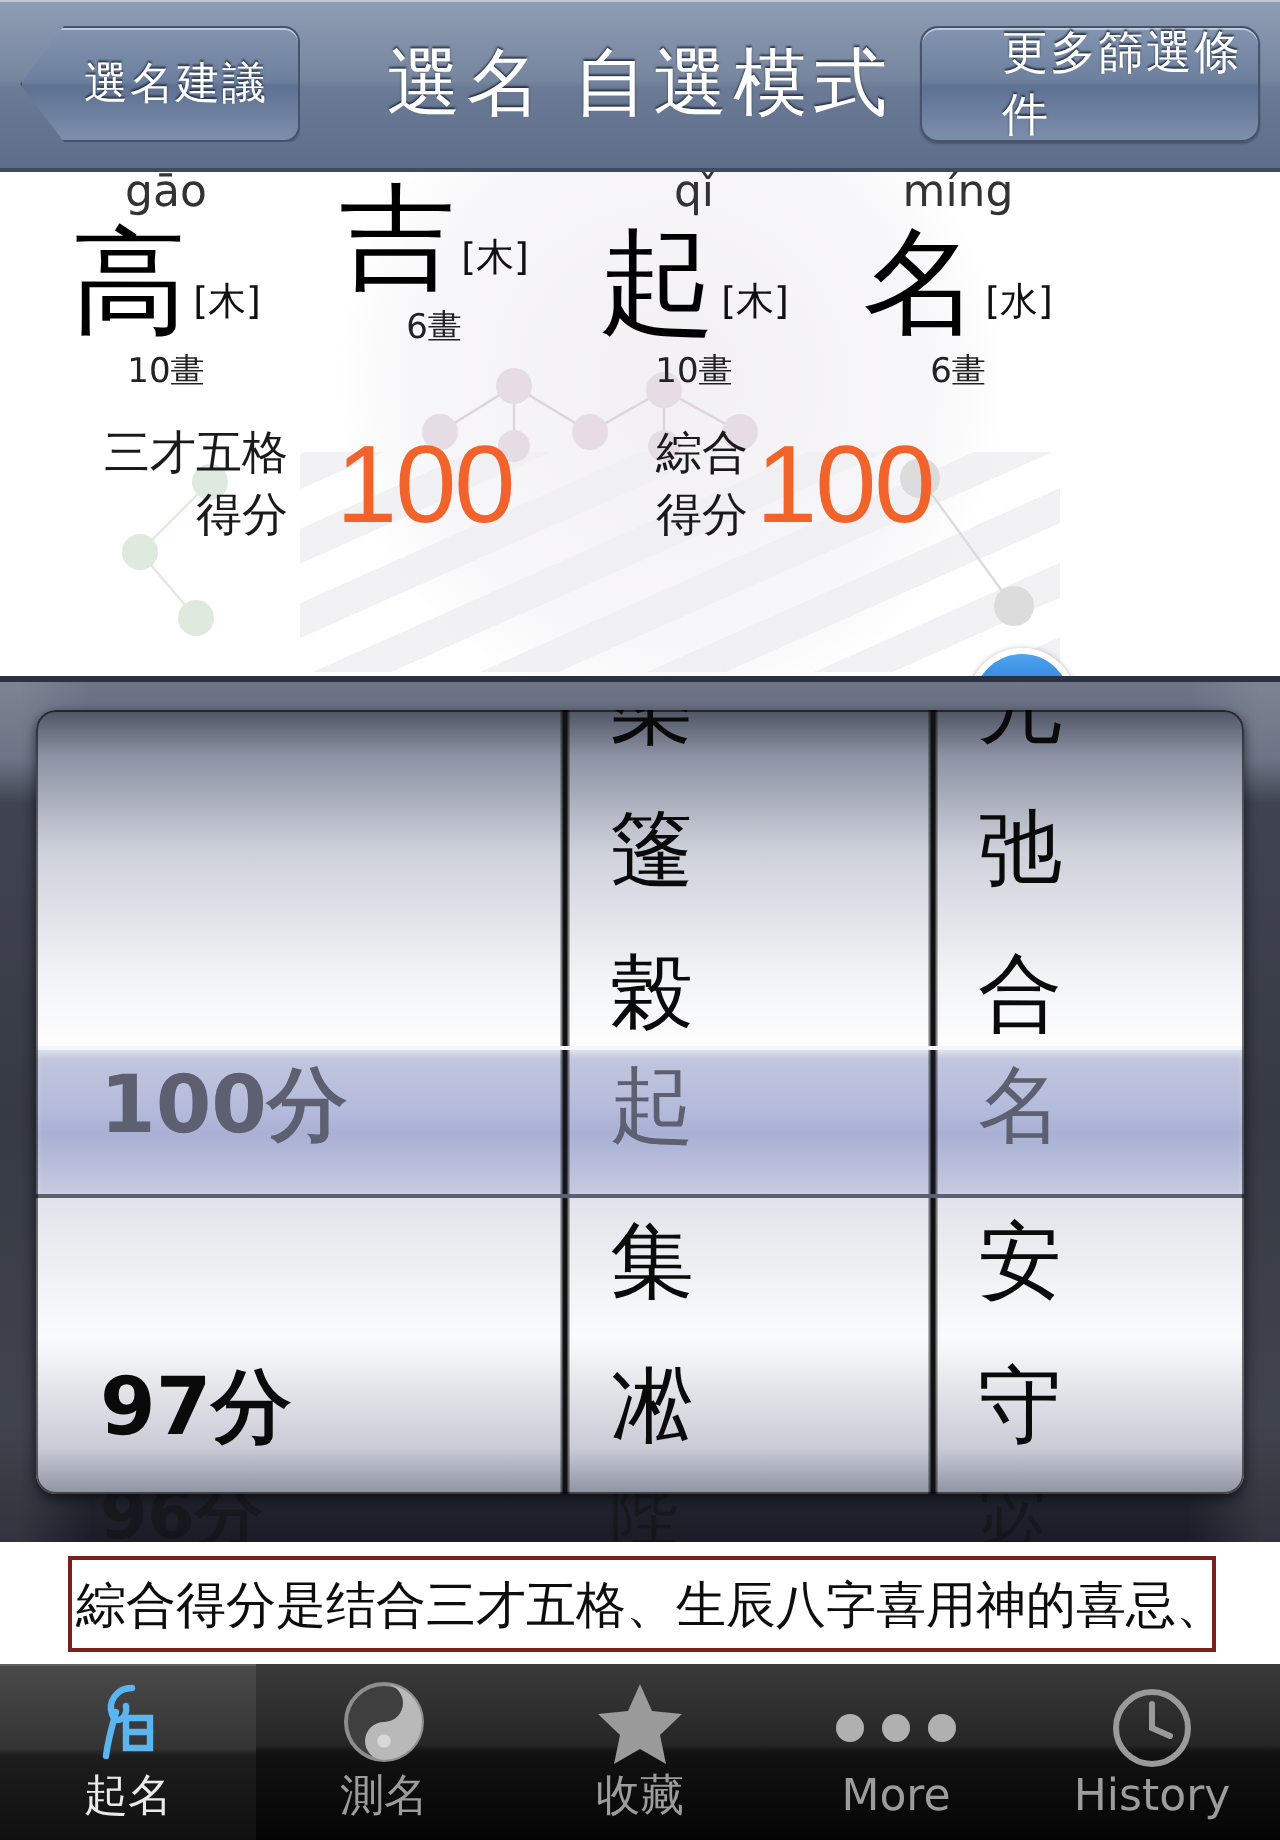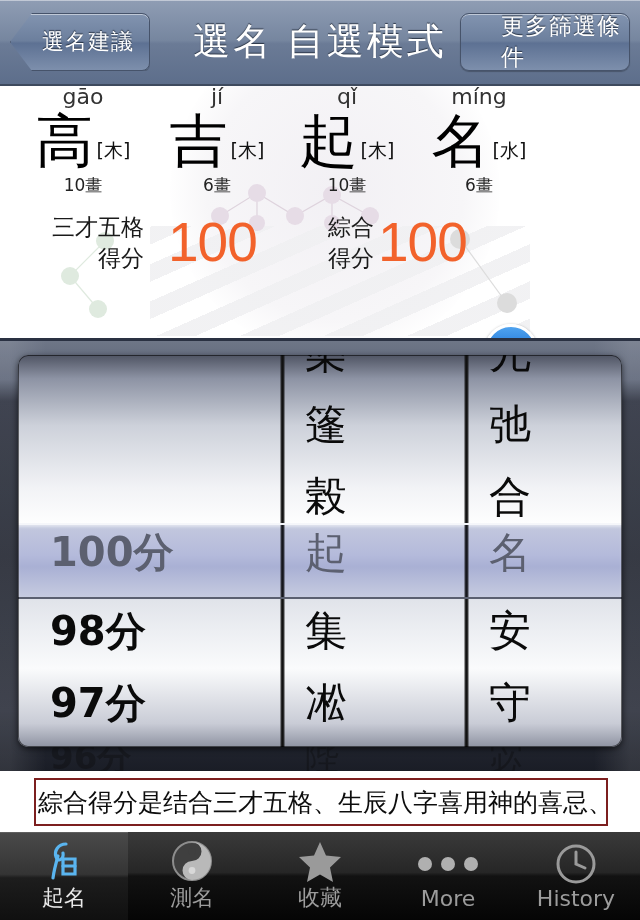--- a/index.html
+++ b/index.html
@@ -221,21 +221,20 @@
     <div class="chars">
       <div class="charcell" style="left:8px">
         <div class="pinyin">gāo</div>
         <div class="hzrow">
           <span class="hz">高</span>
           <span class="elem">[木]</span>
         </div>
         <div class="strokes">10畫</div>
       </div>
       <div class="charcell" style="left:142px">
-        <div class="pinyin">jí</div>
         <div class="hzrow">
           <span class="hz">吉</span>
           <span class="elem">[木]</span>
         </div>
         <div class="strokes">6畫</div>
       </div>
       <div class="charcell" style="left:272px">
         <div class="pinyin">qǐ</div>
         <div class="hzrow">
           <span class="hz">起</span>
@@ -278,23 +277,20 @@
 
     <div class="wheel">
       <div class="wheel-bg"></div>
 
       <div class="col" style="left:0;width:262px">
         <div class="cell" style="top:24px;height:72px;">
           <span class="txt" style="font-size:40px;font-weight:bold;margin-left:32px"></span>
         </div>
         <div class="cell" style="top:96px;height:72px;">
           <span class="txt" style="font-size:40px;font-weight:bold;margin-left:32px"></span>
-        </div>
-        <div class="cell" style="top:240px;height:72px;">
-          <span class="txt" style="font-size:40px;font-weight:bold;margin-left:32px">98分</span>
         </div>
         <div class="cell" style="top:312px;height:72px;">
           <span class="txt" style="font-size:40px;font-weight:bold;margin-left:32px">97分</span>
         </div>
       </div>
       <div class="col-sep" style="left:262px"></div>
 
       <div class="col" style="left:267px;width:179px">
         <div class="cell" style="top:-38px;height:72px;">
           <span class="txt" style="font-size:42px;margin-left:20px">栥</span>

